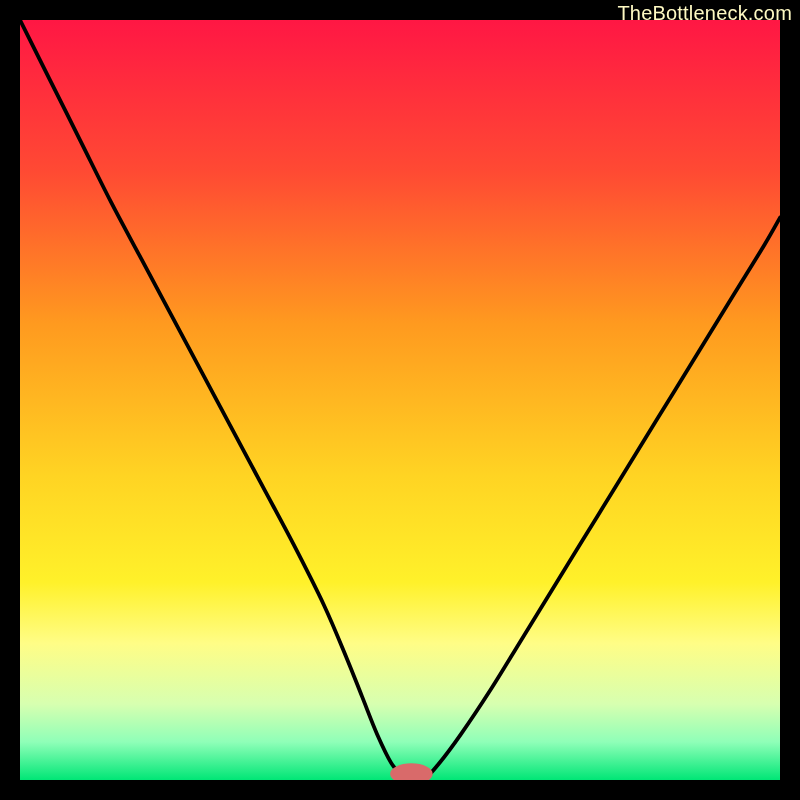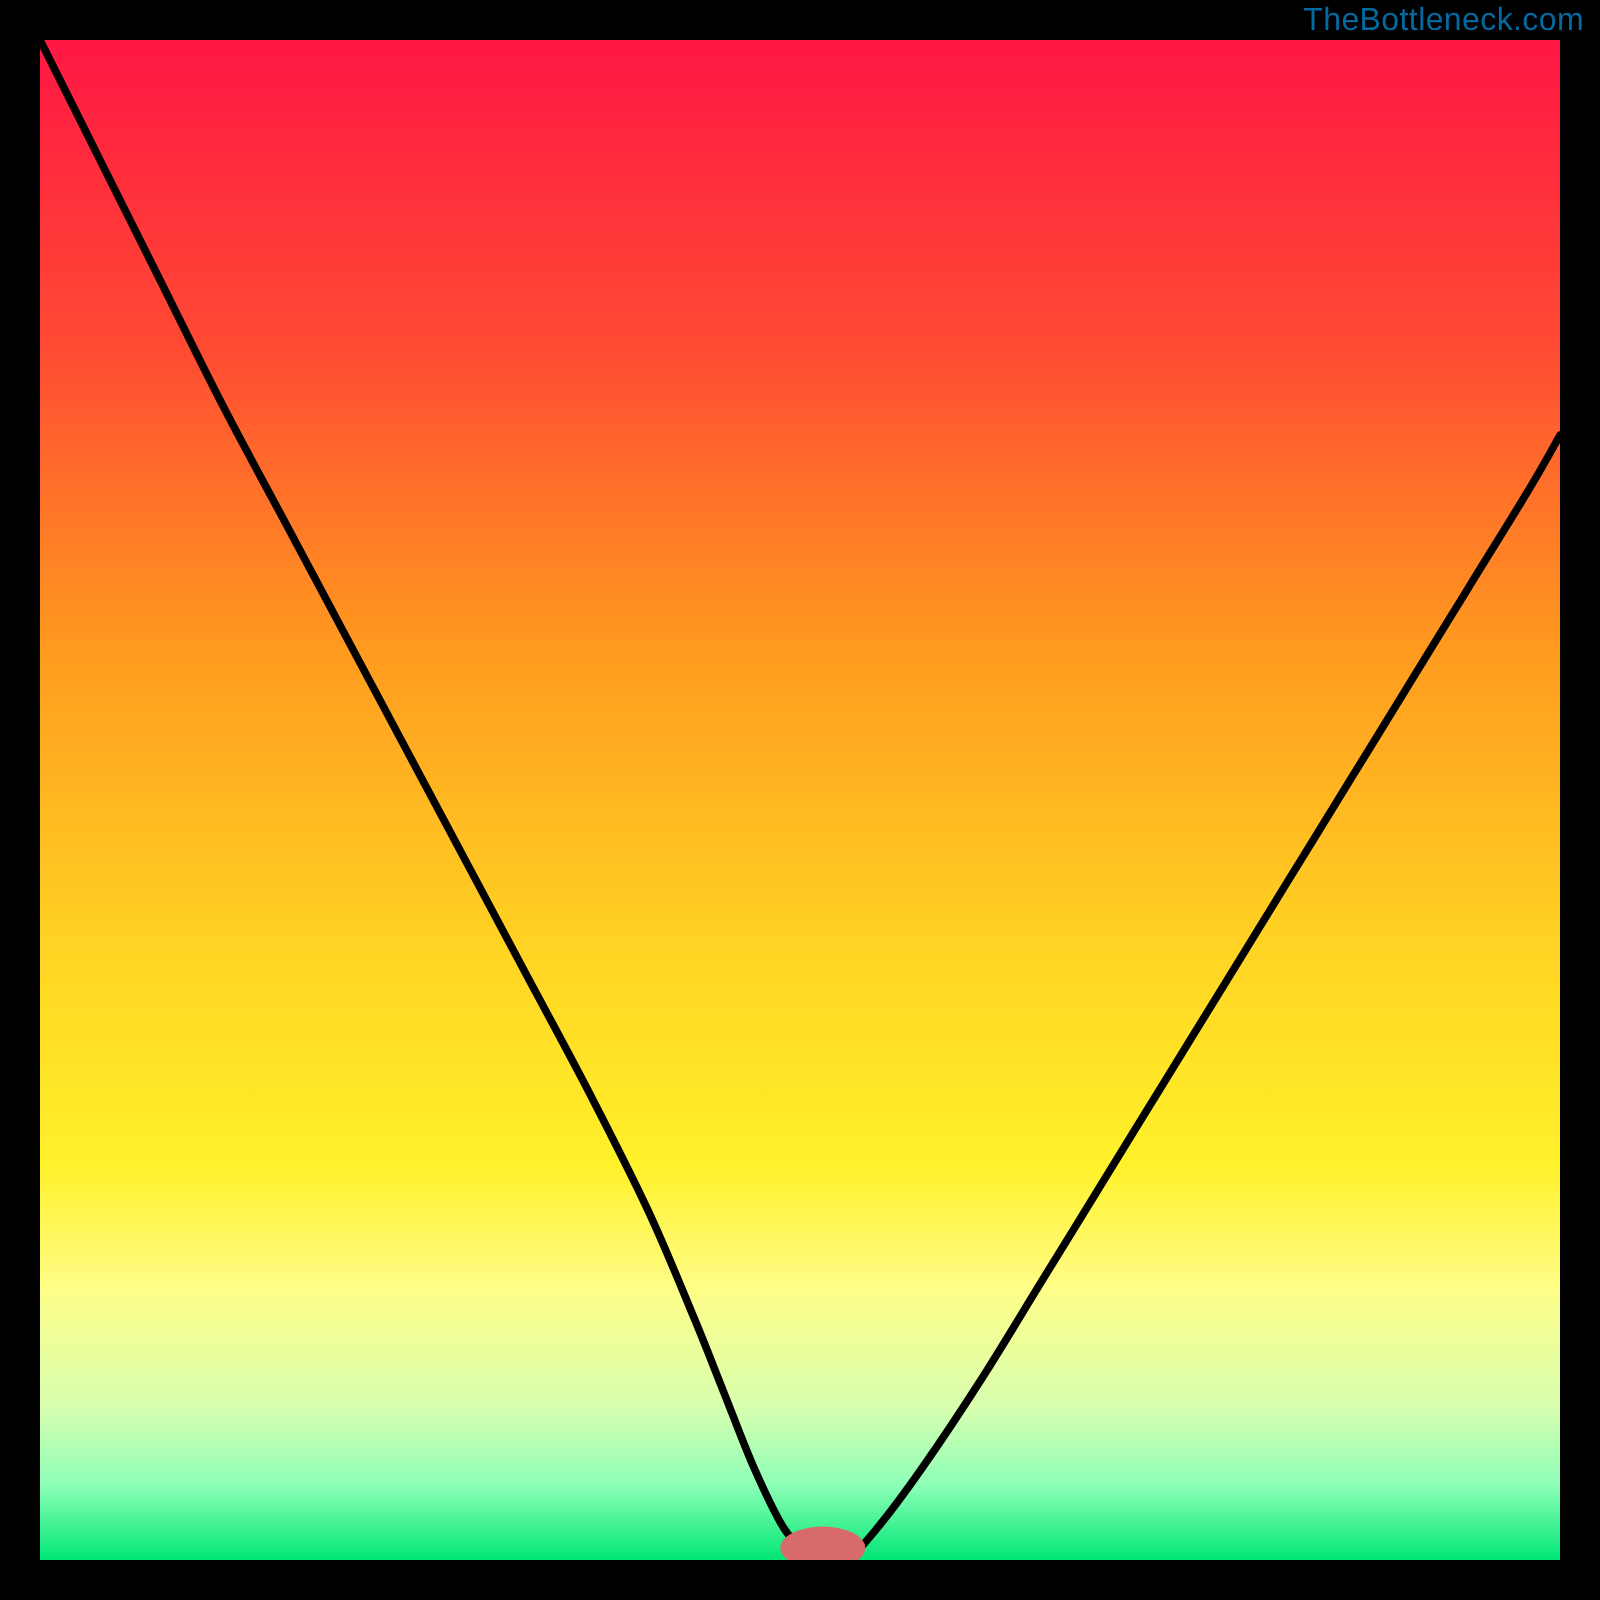--- a/index.html
+++ b/index.html
@@ -21,22 +21,22 @@
     position: absolute;
     left: 20px;
     top: 20px;
     width: 760px;
     height: 760px;
   }
   .watermark {
     position: absolute;
     top: 2px;
     right: 8px;
-    color: #0369a1;
-    font-size: 16px;
+    color: #fef9c3;
+    font-size: 20px;
     font-weight: 500;
     letter-spacing: 0.2px;
   }
 </style>
 </head>
 <body>
 
 <div class="frame">
   <div class="watermark">TheBottleneck.com</div>
 

